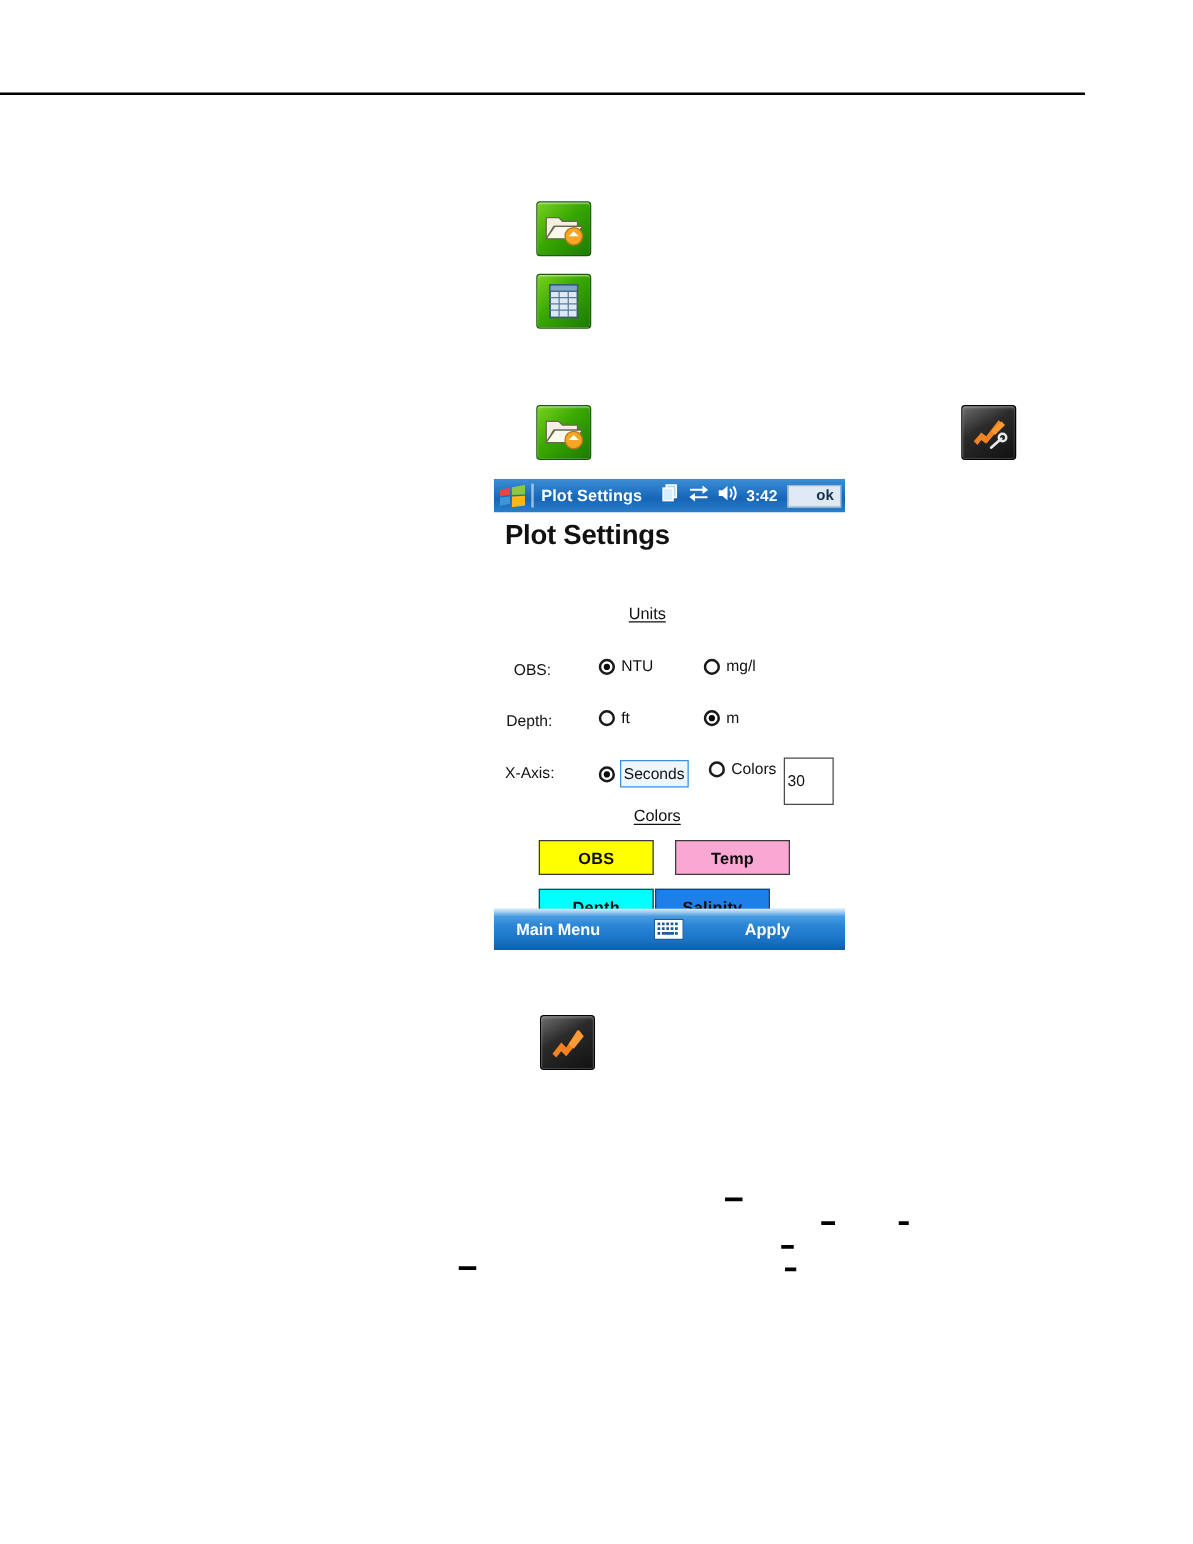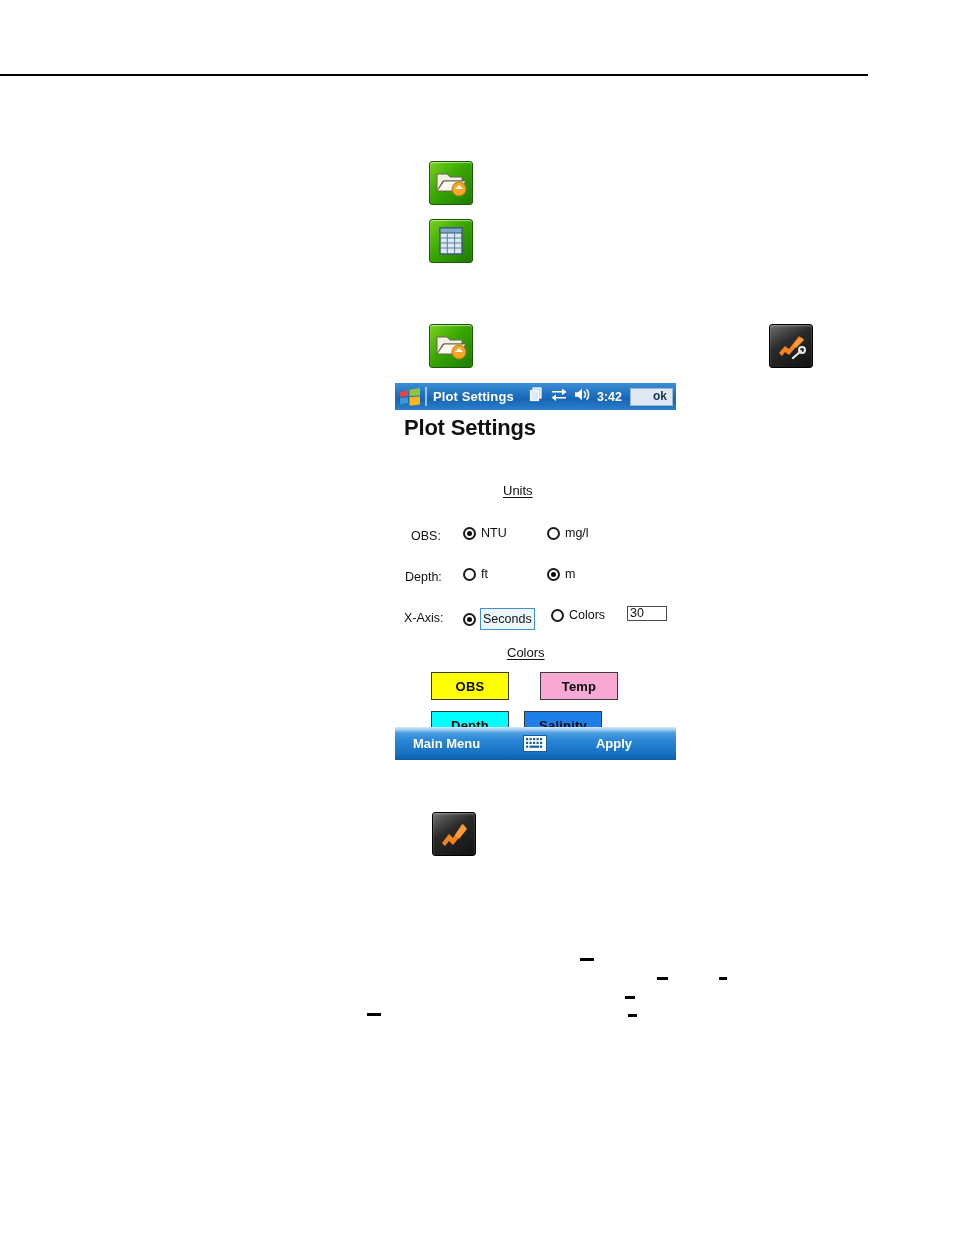--- a/index.html
+++ b/index.html
@@ -157,20 +157,21 @@
   #obs-label   { left: 16px; top: 119px; }
   #depth-label { left: 10px; top: 160px; }
   #xaxis-label { left: 9px;  top: 201px; }
 
   .radio-group {
     position: absolute;
     display: flex;
     align-items: center;
     gap: 5px;
     white-space: nowrap;
+    margin-left: 16px;
   }
   .radio-dot {
     width: 13px; height: 13px;
     border: 2px solid #1a1a1a;
     border-radius: 50%;
     background: #fff;
     box-sizing: border-box;
     position: relative;
     flex: none;
   }
@@ -198,34 +199,34 @@
   #depth-ft   { left: 68px;  top: 157px; }
   #depth-m    { left: 152px; top: 157px; }
   #xaxis-sec  { left: 68px;  top: 198px; }
   #xaxis-min  { left: 156px; top: 198px; }
 
   .num-input {
     position: absolute;
     left: 232px;
     top: 196px;
     width: 40px;
-    height: 15px;
+    height: 38px;
     border: 1px solid #4a4a4a;
     background: #fff;
     box-sizing: border-box;
     font-family: "Liberation Sans", sans-serif;
     font-size: 12.5px;
     color: #111;
     padding: 0 2px;
     line-height: 19px;
   }
 
   .color-btn {
     position: absolute;
-    width: 78px;
+    width: 92px;
     height: 28px;
     border: 1px solid #3a3a3a;
     box-sizing: border-box;
     font-size: 13px;
     font-weight: bold;
     color: #0b0b0b;
     display: flex;
     align-items: center;
     justify-content: center;
     letter-spacing: .2px;

